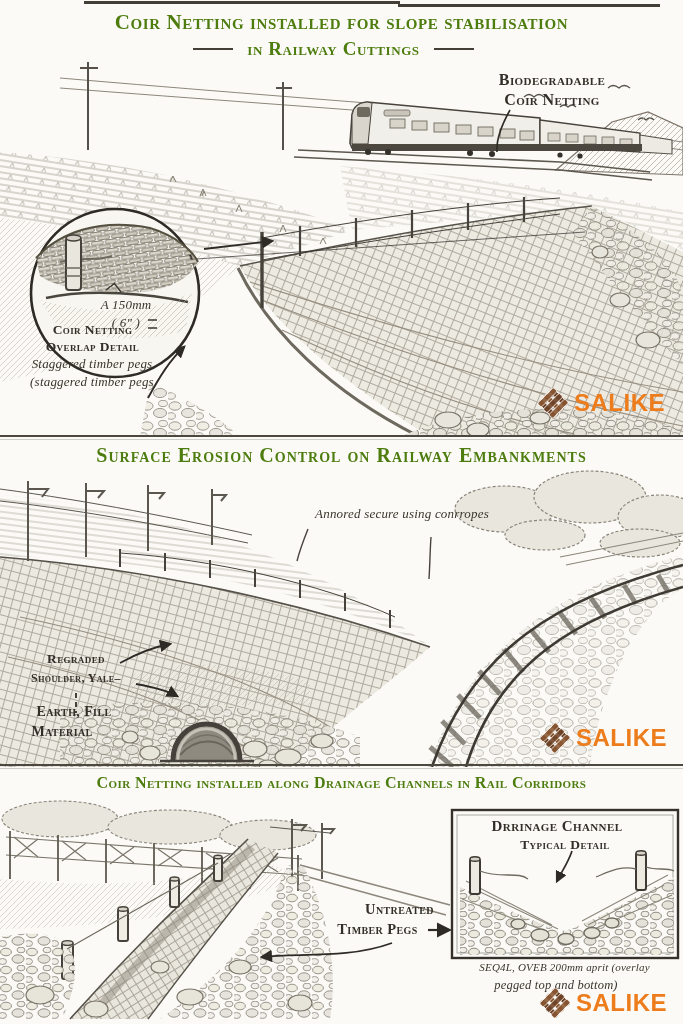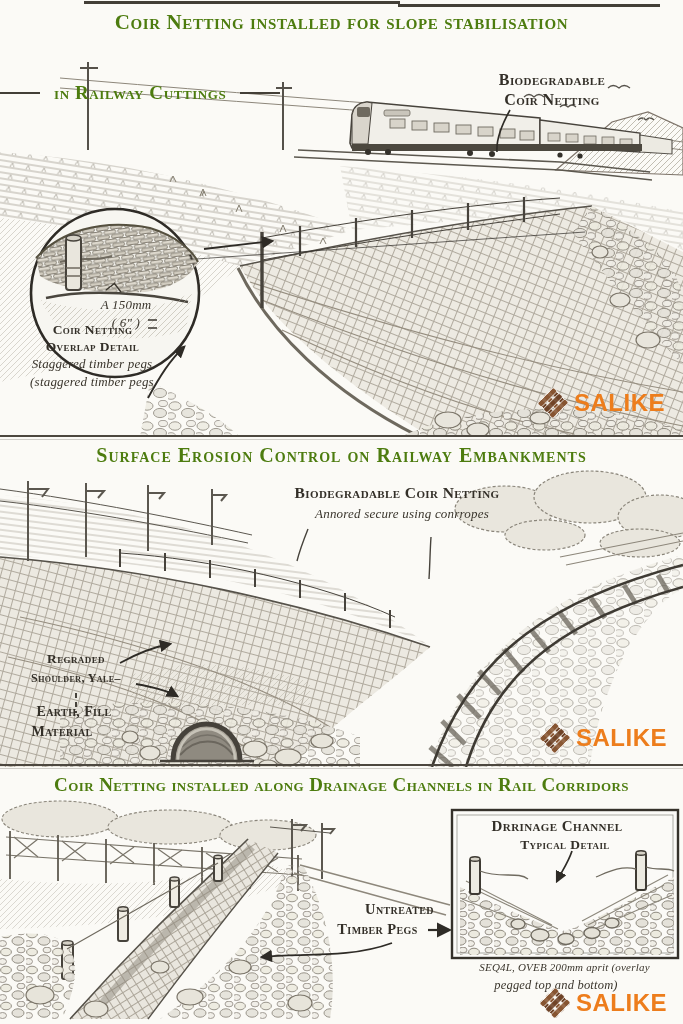--- a/index.html
+++ b/index.html
@@ -11,21 +11,21 @@
         overflow:hidden;font-family:"Liberation Serif","DejaVu Serif",serif;color:var(--ink);}
   .abs{position:absolute;}
   svg.illus{position:absolute;left:0;}
   .sc{font-variant:small-caps;}
   .ttl{left:0;right:0;text-align:center;font-weight:600;letter-spacing:.6px;color:#4d7c0f;}
   .rule{background:#433f37;}
   .divider{left:0;width:683px;height:2px;background:#4c473f;}
   .divider.echo{height:1px;opacity:.25;}
   .lbl{font-weight:700;letter-spacing:.4px;color:#332f28;text-align:center;line-height:1.25;}
   .hand{font-style:italic;font-weight:400;color:#3a352c;letter-spacing:.2px;text-align:center;}
-  .t2wrap{left:0;right:16px;display:flex;align-items:center;gap:14px;margin-top:44px;}
+  .t2wrap{left:0;right:16px;display:flex;justify-content:center;align-items:center;gap:14px;}
   .t2dash{width:40px;height:2px;background:#433f37;}
   .logo{display:flex;align-items:center;gap:6px;}
   .logo-txt{font-family:"Liberation Sans","DejaVu Sans",sans-serif;font-weight:700;
             font-size:24px;letter-spacing:.5px;color:var(--accent);line-height:1;}
   .lg-a{fill:var(--brown);} .lg-b{fill:var(--brown-l);}
 </style>
 </head>
 <body>
 
 <div class="page">
@@ -436,29 +436,28 @@
     <div>Overlap Detail</div>
   </div>
 
   <div class="abs hand" style="left:3px;top:355px;width:178px;font-size:13px;line-height:17.5px">
     <div>Staggered timber pegs</div>
     <div>(staggered timber pegs</div>
   </div>
 
   <div class="abs ttl sc" style="top:444px;font-size:20px;letter-spacing:1px">Surface Erosion Control on Railway Embankments</div>
 
-  <div class="abs lbl sc" style="left:247px;top:483px;width:300px;font-size:15.5px">Biodegradable Coir Netting</div>
   <div class="abs hand" style="left:262px;top:506px;width:280px;font-size:13px">Annored secure using conrropes</div>
 
   <div class="abs lbl sc" style="left:2px;top:651px;width:148px;font-size:13.5px">Regraded</div>
   <div class="abs lbl sc" style="left:0;top:671px;width:152px;font-size:12px">Shoulder, Yale–</div>
   <div class="abs lbl sc" style="left:4px;top:703px;width:140px;font-size:14px">Earth, Fill</div>
   <div class="abs lbl sc" style="left:0;top:723px;width:124px;font-size:14px">Material</div>
 
-  <div class="abs ttl sc" style="top:774px;font-size:19px;letter-spacing:.4px">Coir Netting installed along Drainage Channels in Rail Corridors</div>
+  <div class="abs ttl sc" style="top:774px;font-size:16px;letter-spacing:.4px">Coir Netting installed along Drainage Channels in Rail Corridors</div>
 
   <div class="abs lbl sc" style="left:452px;top:817px;width:210px;font-size:15px">Drrinage Channel</div>
   <div class="abs lbl sc" style="left:452px;top:837px;width:226px;font-size:13.5px">Typical Detail</div>
 
   <div class="abs lbl sc" style="left:318px;top:900px;width:163px;font-size:14.5px">Untreated</div>
   <div class="abs lbl sc" style="left:310px;top:920px;width:135px;font-size:14.5px">Timber Pegs</div>
 
   <div class="abs hand" style="left:446px;top:961px;width:237px;font-size:11px">SEQ4L, OVEB 200mm aprit (overlay</div>
   <div class="abs hand" style="left:446px;top:978px;width:220px;font-size:12.5px">pegged top and bottom)</div>
 

